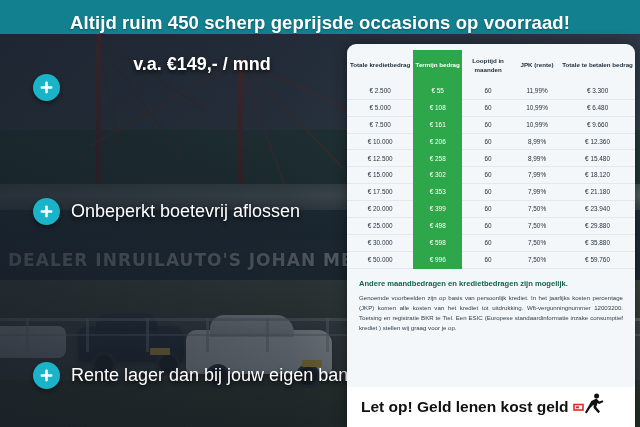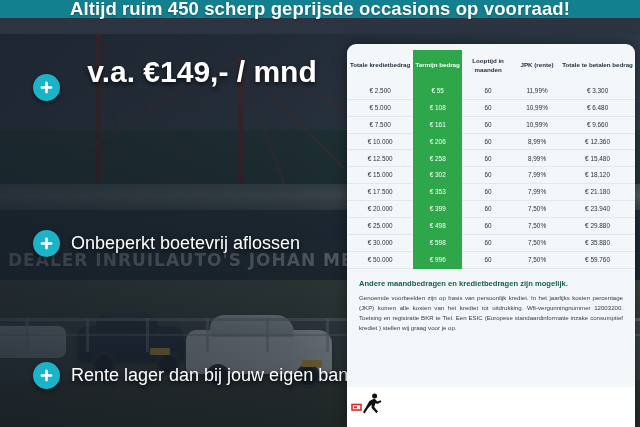--- a/index.html
+++ b/index.html
@@ -47,44 +47,44 @@
   .plate{position:absolute;width:20px;height:7px;background:#e8b63c;border-radius:1px;}
   .sign{position:absolute;color:#cfd4d6;font-weight:bold;letter-spacing:1px;
     text-shadow:0 1px 2px rgba(0,0,0,.6);white-space:nowrap;}
   .sign-main{left:8px;top:216px;font-size:17px;opacity:.82;
     font-family:"DejaVu Sans", sans-serif;}
   .sign-sub{left:148px;top:246px;font-size:12px;opacity:.72;}
   .scrim{position:absolute;left:0;top:34px;width:640px;height:393px;
     background:linear-gradient(90deg, rgba(22,30,40,.80) 0%, rgba(22,30,40,.68) 45%, rgba(22,30,40,.55) 62%, rgba(22,30,40,.35) 100%);}
 
   
-  .topbar{position:absolute;left:0;top:0;width:640px;height:18px;background:#12808f;
-    display:flex;align-items:center;justify-content:center;}
+  .topbar{position:absolute;left:0;top:0;width:640px;height:34px;background:#12808f;
+    display:flex;align-items:flex-end;justify-content:center;}
   .topbar-text{color:#ffffff;font-size:18.5px;font-weight:bold;letter-spacing:.1px;
     text-shadow:0 1px 2px rgba(0,0,0,.35);white-space:nowrap;}
 
   
   .left{position:absolute;left:0;top:34px;width:345px;height:393px;}
   .headline{position:absolute;left:62px;top:18px;width:280px;text-align:center;}
   .headline .l1{color:#f2f5f7;font-size:25px;font-weight:normal;line-height:1.12;
     text-shadow:0 2px 4px rgba(0,0,0,.75);white-space:nowrap;}
-  .headline .l2{color:#ffffff;font-size:30px;font-weight:bold;line-height:1.2;margin-top:2px;
+  .headline .l2{color:#ffffff;font-size:18px;font-weight:bold;line-height:1.2;margin-top:2px;
     text-shadow:0 2px 4px rgba(0,0,0,.75);white-space:nowrap;}
 
   .plus{position:absolute;width:27px;height:27px;border-radius:50%;
     background:#1ab3c8;display:flex;align-items:center;justify-content:center;
     box-shadow:0 2px 4px rgba(0,0,0,.45);}
   .plus svg{display:block;}
   .plus-hero{left:33px;top:40px;}
 
   .bullet{position:absolute;left:33px;display:flex;align-items:center;gap:11px;}
   .bullet .plus{position:relative;left:auto;top:auto;flex:0 0 auto;}
   .bullet span.txt{color:#ffffff;font-size:18px;line-height:1.1;white-space:nowrap;
     text-shadow:0 2px 4px rgba(0,0,0,.8);}
-  .b1{top:196px;}
+  .b1{top:164px;}
   .b2{top:253px;}
   .b3{top:328px;}
 
   
   .card{position:absolute;left:347px;top:44px;width:288px;height:383px;
     background:#f4f7fa;border-radius:9px 9px 0 0;
     box-shadow:0 0 14px rgba(0,0,0,.45);overflow:hidden;}
   .table{width:100%;border-collapse:collapse;table-layout:fixed;margin-top:6px;}
   .table th{font-size:6.2px;font-weight:bold;color:#1d2b36;text-align:center;
     padding:7px 1px 8px;line-height:1.45;vertical-align:middle;}
@@ -294,20 +294,21 @@
           </tr>
         </tbody>
     </table>
 
     <div class="note">
       <div class="note-title">Andere maandbedragen en kredietbedragen zijn mogelijk.</div>
       <div class="note-body">Genoemde voorbeelden zijn op basis van persoonlijk krediet. In het jaarlijks kosten percentage (JKP) komen alle kosten van het krediet tot uitdrukking. Wft-vergunningnummer 12003200. Toetsing en registratie BKR te Tiel. Een ESIC (Europese standaardinformatie inzake consumptief krediet ) stellen wij graag voor je op.</div>
     </div>
 
     <div class="warn">
+      <div class="warn-text">Let op! Geld lenen kost geld</div>
       <div class="warn-icons">
         <span>
           <svg width="11" height="11" viewBox="0 0 11 11" aria-hidden="true">
             <rect x="1" y="3.5" width="9" height="5.5" fill="none" stroke="#e02b20" stroke-width="1.6"></rect>
             <rect x="3" y="5.3" width="3" height="2" fill="#e02b20"></rect>
           </svg>
         </span>
         <span>
           <svg width="20" height="24" viewBox="0 0 20 24" aria-hidden="true">
             <circle cx="11.6" cy="3" r="2.5" fill="#111111"></circle>

